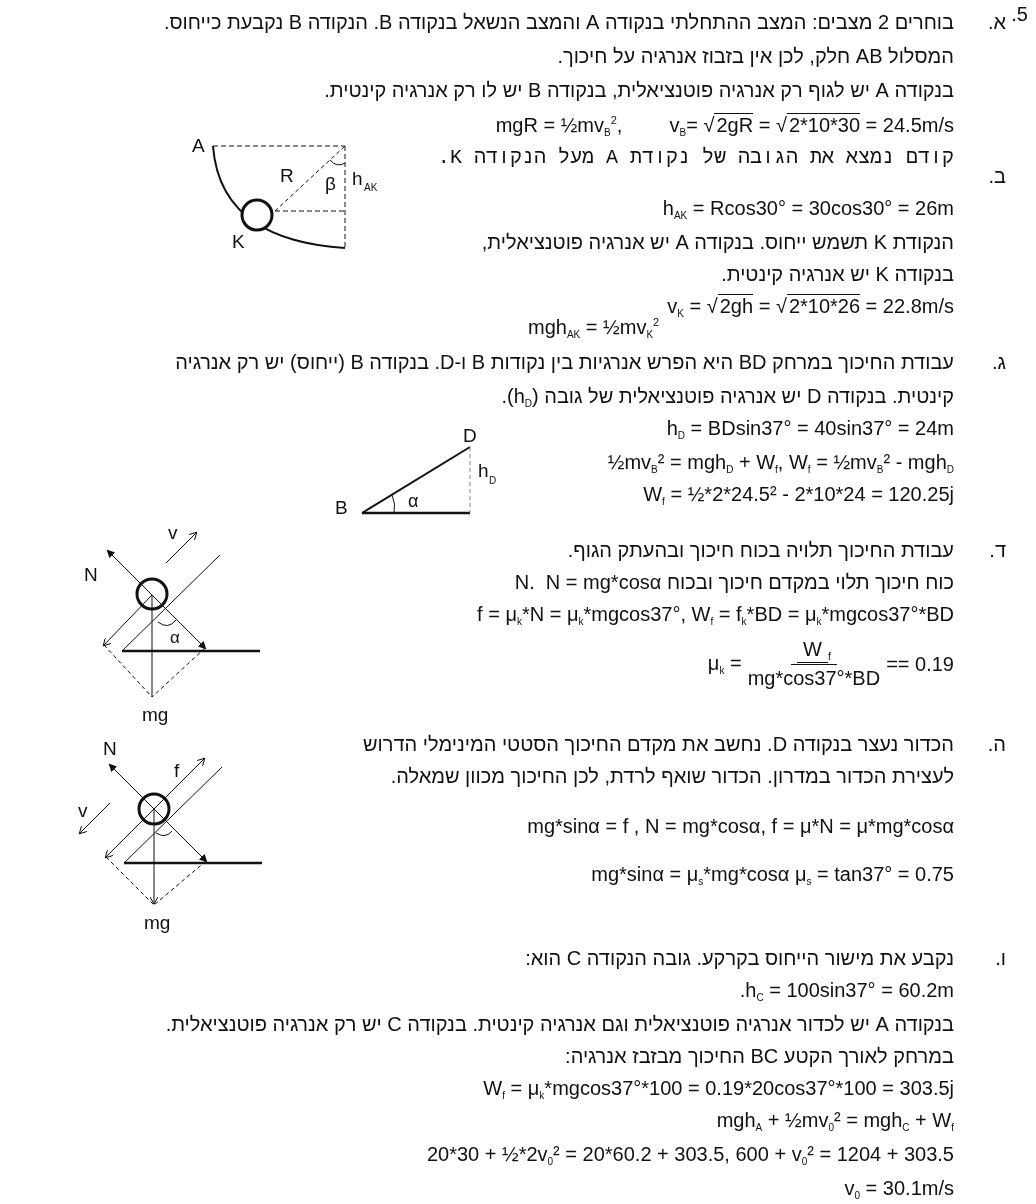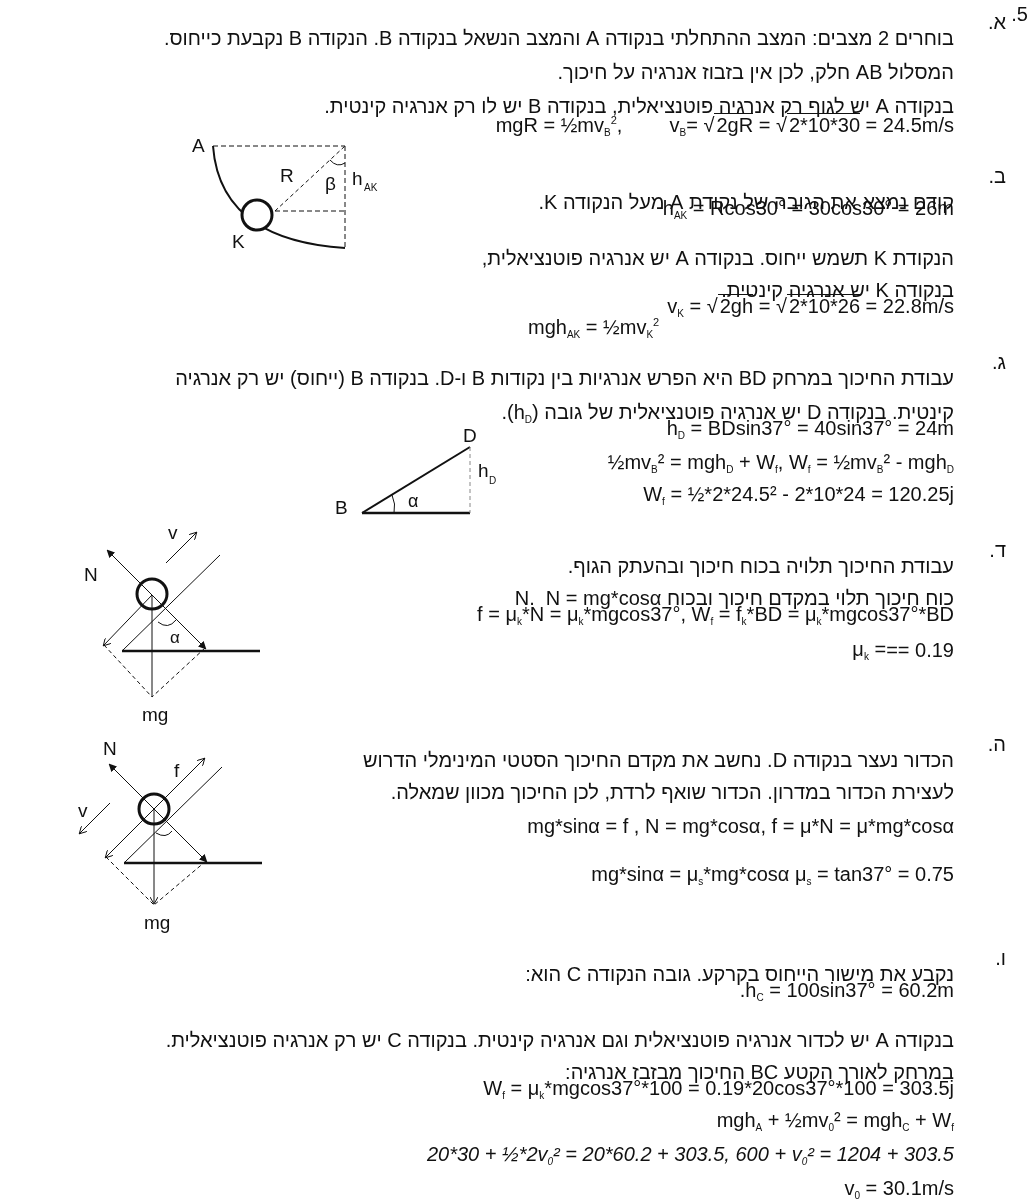--- a/index.html
+++ b/index.html
@@ -1,19 +1,19 @@
 <!DOCTYPE html>
 <html><head>
 <meta charset="utf-8">
 <style>
   html, body { margin:0; padding:0; background:#ffffff; }
   body { width:1036px; height:1204px; position:relative; overflow:hidden;
          font-family:"Liberation Sans", "DejaVu Sans", sans-serif; color:#111; }
   .line { position:absolute; white-space:nowrap; font-size:20px; line-height:28px; }
-  .rtl { direction:rtl; text-align:right; right:82px;margin-top:16px; }
+  .rtl { direction:rtl; text-align:right; right:82px; }
   .ltr-r { direction:ltr; text-align:left; right:82px; }
   .label { position:absolute; right:30px; font-size:20px; line-height:28px; direction:rtl; white-space:nowrap; }
   .num5 { position:absolute; right:8px; font-size:20px; line-height:28px; }
   sub { font-size:10px; vertical-align:-4px; }
   sup { font-size:11px; vertical-align:8px; }
   .sq { border-top:1.5px solid #111; padding-left:2px; }
   svg { position:absolute; overflow:visible; }
   svg text { font-family:"Liberation Sans", "DejaVu Sans", sans-serif; fill:#111; }
   .frac { position:absolute; display:flex; align-items:center; direction:ltr; font-size:20px; }
   .frac .f { display:inline-flex; flex-direction:column; align-items:center; margin:0 6px; }
@@ -44,21 +44,21 @@
   <path d="M150 30 Q157 38 165 33" fill="none" stroke="#111" stroke-width="1"></path>
   <text x="12" y="22" font-size="19">A</text>
   <text x="52" y="118" font-size="19">K</text>
   <text x="100" y="52" font-size="19">R</text>
   <text x="145" y="60" font-size="19">β</text>
   <text x="172" y="55" font-size="19">h</text>
   <text x="184" y="61" font-size="10">AK</text>
 </svg>
 
 <div class="label" style="top:162px;">ב.</div>
-<div class="line rtl" style="top:172px;">קודם נמצא את הגובה של נקודת A מעל הנקודה K.</div>
+<div class="line rtl" style="top:144px;font-family:Liberation Mono, monospace;">קודם נמצא את הגובה של נקודת A מעל הנקודה K.</div>
 <div class="line ltr-r" style="top:194px;">
   <span>h</span><sub>AK</sub><span> = Rcos30° = 30cos30° = 26m</span>
 </div>
 <div class="line rtl" style="top:228px;">הנקודת K תשמש ייחוס. בנקודה A יש אנרגיה פוטנציאלית,</div>
 <div class="line" style="top:260px;left:528px;direction:ltr;margin-top:48px;">
   <span>mgh</span><sub>AK</sub><span> = ½mv</span><sub>K</sub><sup>2</sup>
 </div>
 <div class="line rtl" style="top:260px;">בנקודה K יש אנרגיה קינטית.</div>
 <div class="line ltr-r" style="top:292px;">
   <span>v</span><sub>K</sub><span> = √</span><span class="sq">2gh</span><span> = √</span><span class="sq">2*10*26</span><span> = 22.8m/s</span>
@@ -88,20 +88,24 @@
 </svg>
 
 <div class="label" style="top:536px;">ד.</div>
 <div class="line rtl" style="top:536px;">עבודת החיכוך תלויה בכוח חיכוך ובהעתק הגוף.</div>
 <div class="line rtl" style="top:568px;">
   <span>כוח חיכוך תלוי במקדם חיכוך ובכוח N.</span>&nbsp;&nbsp;<span style="direction:ltr;unicode-bidi:embed;">N = mg*cosα</span>
 </div>
 <div class="line ltr-r" style="top:600px;">f = μ<sub>k</sub>*N = μ<sub>k</sub>*mgcos37°,       W<sub>f</sub> = f<sub>k</sub>*BD = μ<sub>k</sub>*mgcos37°*BD</div>
 <div class="frac" style="top:638px;right:82px;">
   <span><span>μ</span><sub>k</sub>&nbsp;=</span>
+  <span class="f">
+      <span><span>W</span><sub>f</sub></span>
+      <span>mg*cos37°*BD</span>
+    </span>
   <span>=</span>
   <span>= 0.19</span>
 </div>
 
 <svg style="left:60px;top:515px;" width="220" height="210">
   <defs>
     <marker id="ah" markerWidth="8" markerHeight="8" refX="6" refY="4" orient="auto">
         <path d="M0 0 L8 4 L0 8 Z" fill="#111"></path>
       </marker>
     <marker id="ao" markerWidth="8" markerHeight="8" refX="6" refY="4" orient="auto">
@@ -151,14 +155,14 @@
   <text x="84" y="204" font-size="19">mg</text>
 </svg>
 
 <div class="label" style="top:944px;">ו.</div>
 <div class="line rtl" style="top:944px;text-align:right;">נקבע את מישור הייחוס בקרקע. גובה הנקודה C הוא:</div>
 <div class="line ltr-r" style="top:976px;">.h<sub>C</sub> = 100sin37° = 60.2m</div>
 <div class="line rtl" style="top:1010px;">בנקודה A יש לכדור אנרגיה פוטנציאלית וגם אנרגיה קינטית. בנקודה C יש רק אנרגיה פוטנציאלית.</div>
 <div class="line rtl" style="top:1042px;">במרחק לאורך הקטע BC החיכוך מבזבז אנרגיה:</div>
 <div class="line ltr-r" style="top:1074px;">W<sub>f</sub> = μ<sub>k</sub>*mgcos37°*100 = 0.19*20cos37°*100 = 303.5j</div>
 <div class="line ltr-r" style="top:1106px;">mgh<sub>A</sub> + ½mv<sub>0</sub>² = mgh<sub>C</sub> + W<sub>f</sub></div>
-<div class="line ltr-r" style="top:1140px;font-style:italic;">20*30 + ½*2v<sub>0</sub>² = 20*60.2 + 303.5,       600 + v<sub>0</sub>² = 1204 + 303.5</div>
+<div class="line ltr-r" style="top:1140px;">20*30 + ½*2v<sub>0</sub>² = 20*60.2 + 303.5,       600 + v<sub>0</sub>² = 1204 + 303.5</div>
 <div class="line ltr-r" style="top:1174px;">v<sub>0</sub> = 30.1m/s</div>
 
 </body></html>

